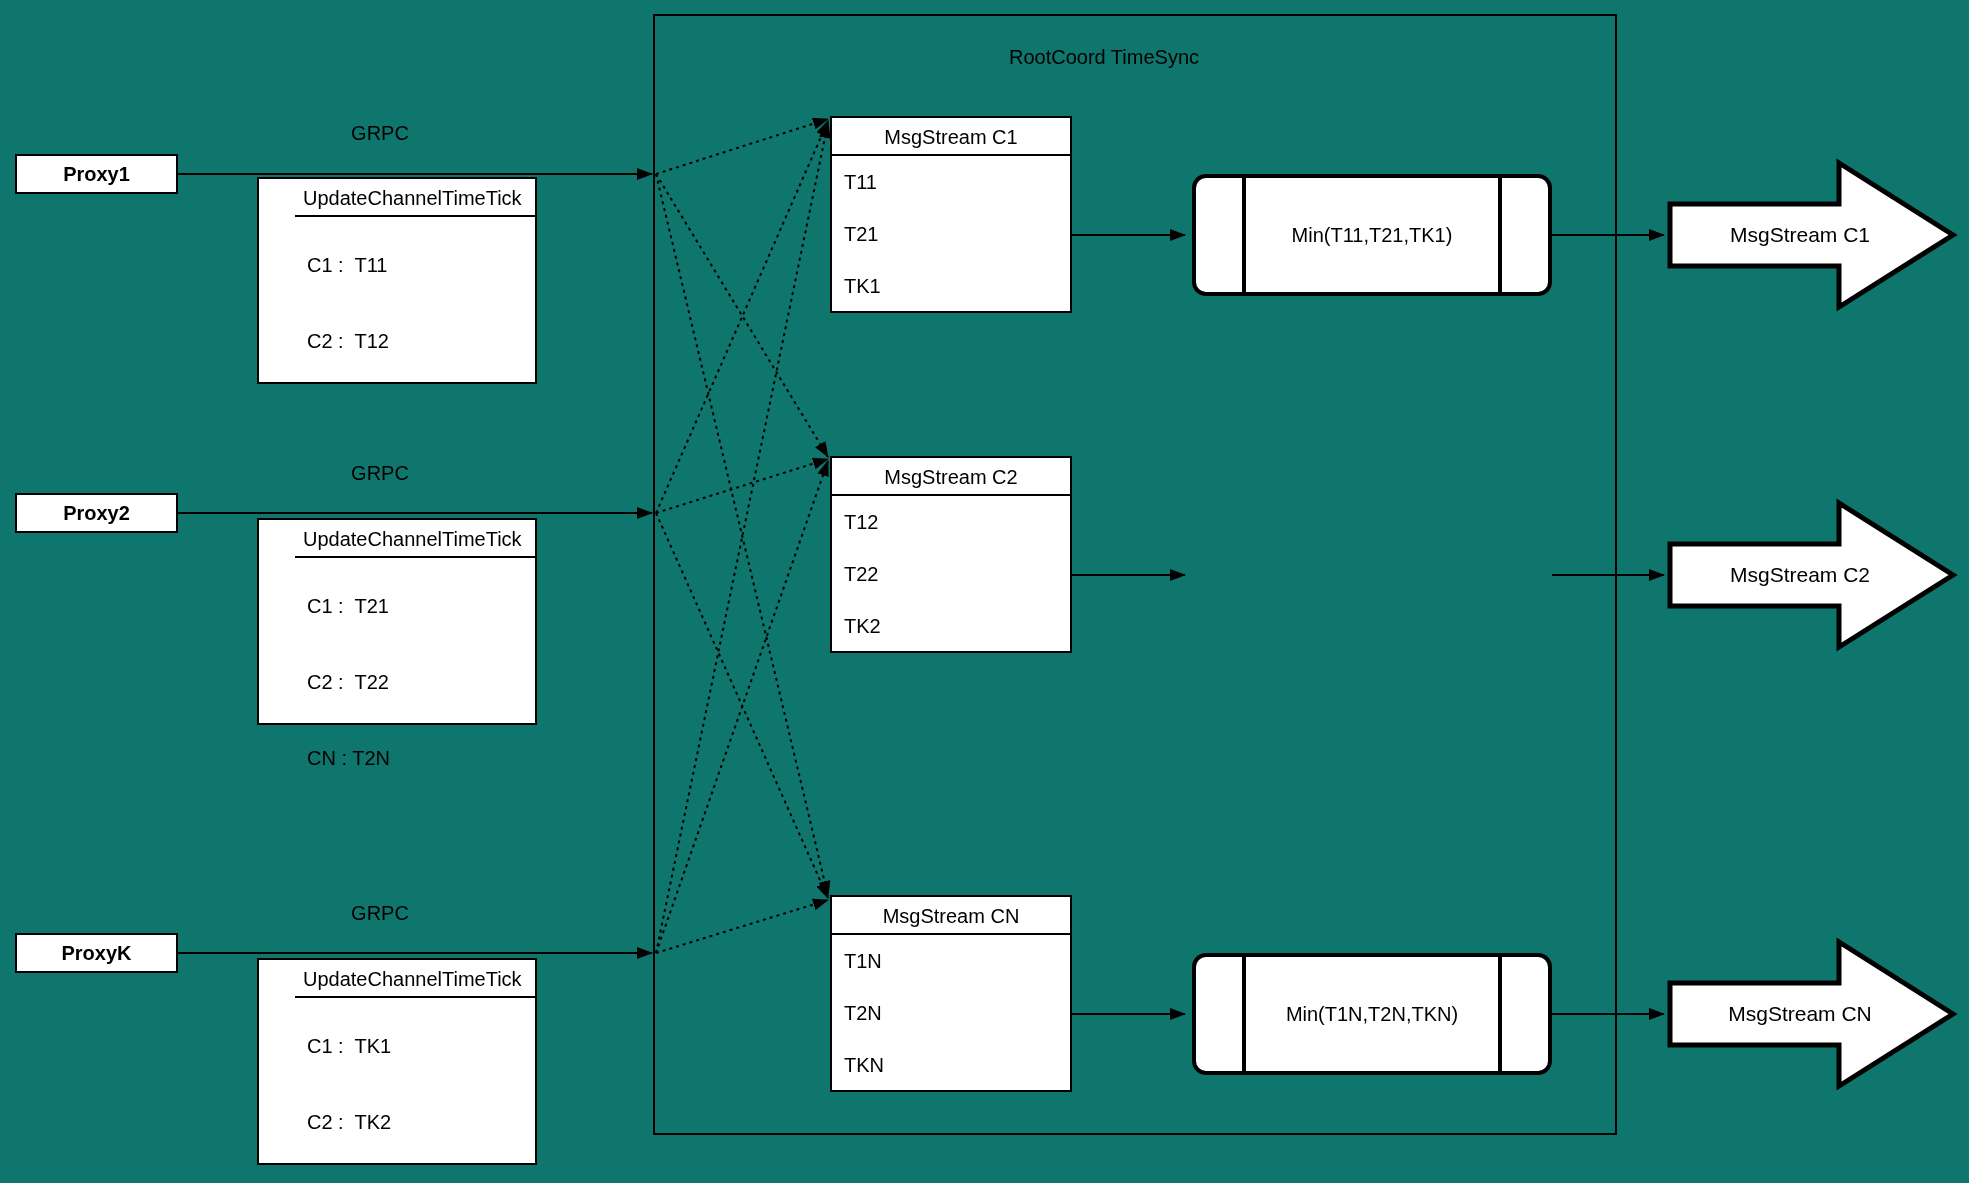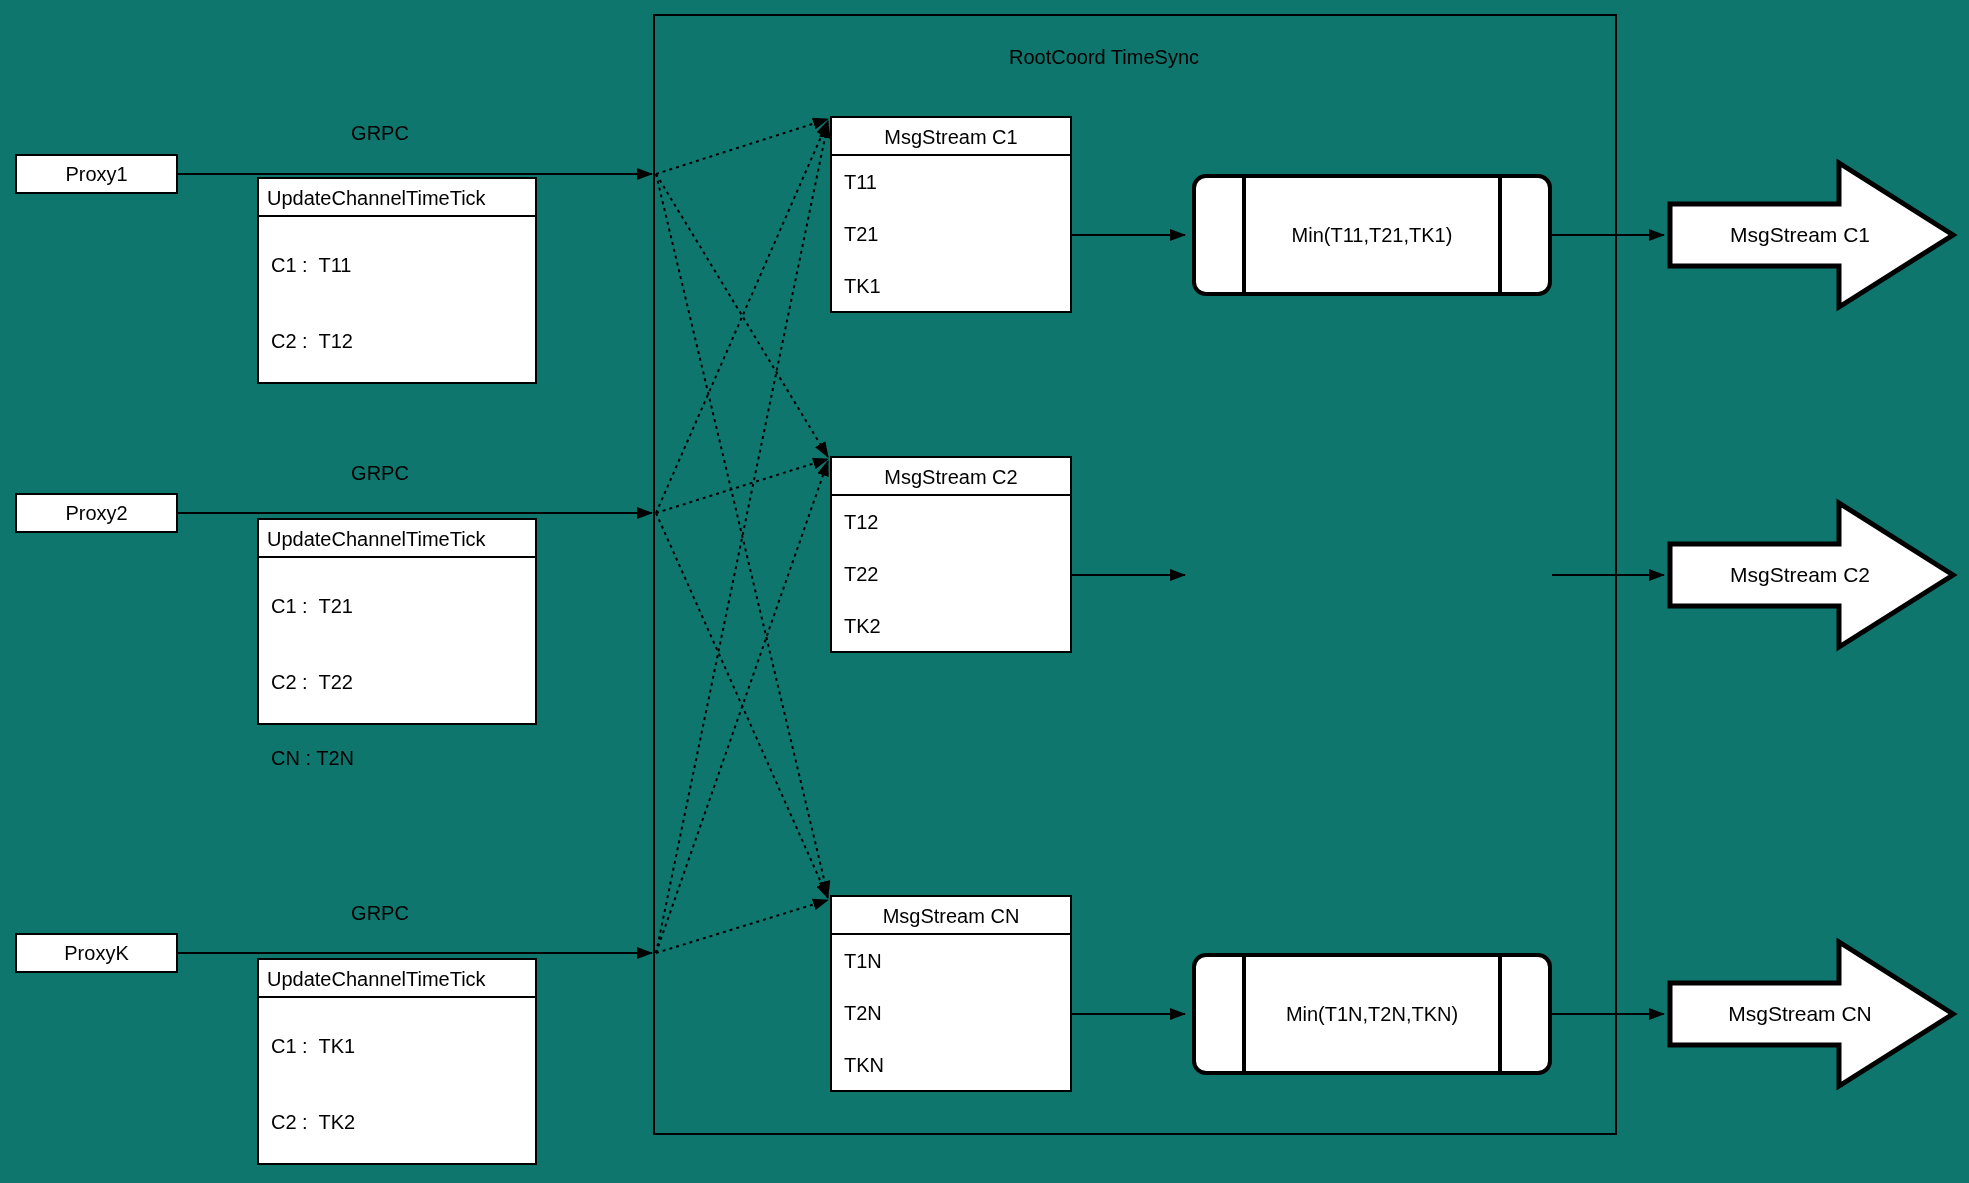--- a/index.html
+++ b/index.html
@@ -2,23 +2,23 @@
 <html><head>
 <meta charset="utf-8">
 <style>
   html,body{margin:0;padding:0;background:#fff;}
   .canvas{
     position:relative;width:1969px;height:1183px;background:#0f766e;
     font-family:"Liberation Sans","DejaVu Sans",sans-serif;color:#000;overflow:hidden;
   }
   .layer{position:absolute;left:0;top:0;width:1969px;height:1183px;}
   .box{position:absolute;border:2px solid #000;background:#fff;box-sizing:border-box;}
-  .proxy{width:163px;height:40px;line-height:36px;text-align:center;font-size:20px;}
+  .proxy{width:163px;height:40px;line-height:36px;text-align:center;font-size:20px;font-weight:bold;}
   .grpc{position:absolute;left:230px;width:300px;height:28px;text-align:center;font-size:20px;line-height:28px;}
-  .utable{left:257px;width:280px;height:207px;}
+  .utable{left:257px;width:280px;height:207px;padding-left:36px;}
   .utable .thead{height:38px;line-height:38px;border-bottom:2px solid #000;padding-left:8px;font-size:20px;box-sizing:border-box;}
   .utable .trow{height:55px;line-height:55px;padding-left:12px;font-size:20px;white-space:pre;margin-top:21px;}
   .mstable{left:830px;width:242px;height:197px;}
   .mstable .thead{height:38px;line-height:38px;border-bottom:2px solid #000;text-align:center;font-size:20px;box-sizing:border-box;}
   .mstable .trow{height:52px;line-height:52px;padding-left:12px;font-size:20px;}
   .rootbox{left:653px;top:14px;width:964px;height:1121px;background:none;}
   .roottitle{position:absolute;left:954px;top:43px;width:300px;height:28px;line-height:28px;text-align:center;font-size:20px;}
   .minbox{left:1192px;width:360px;height:122px;border:4px solid #000;border-radius:14px;}
   .minbox .vline{position:absolute;top:0;bottom:0;width:4px;background:#000;}
   .minbox .vl-l{left:46px;} .minbox .vl-r{right:46px;}

